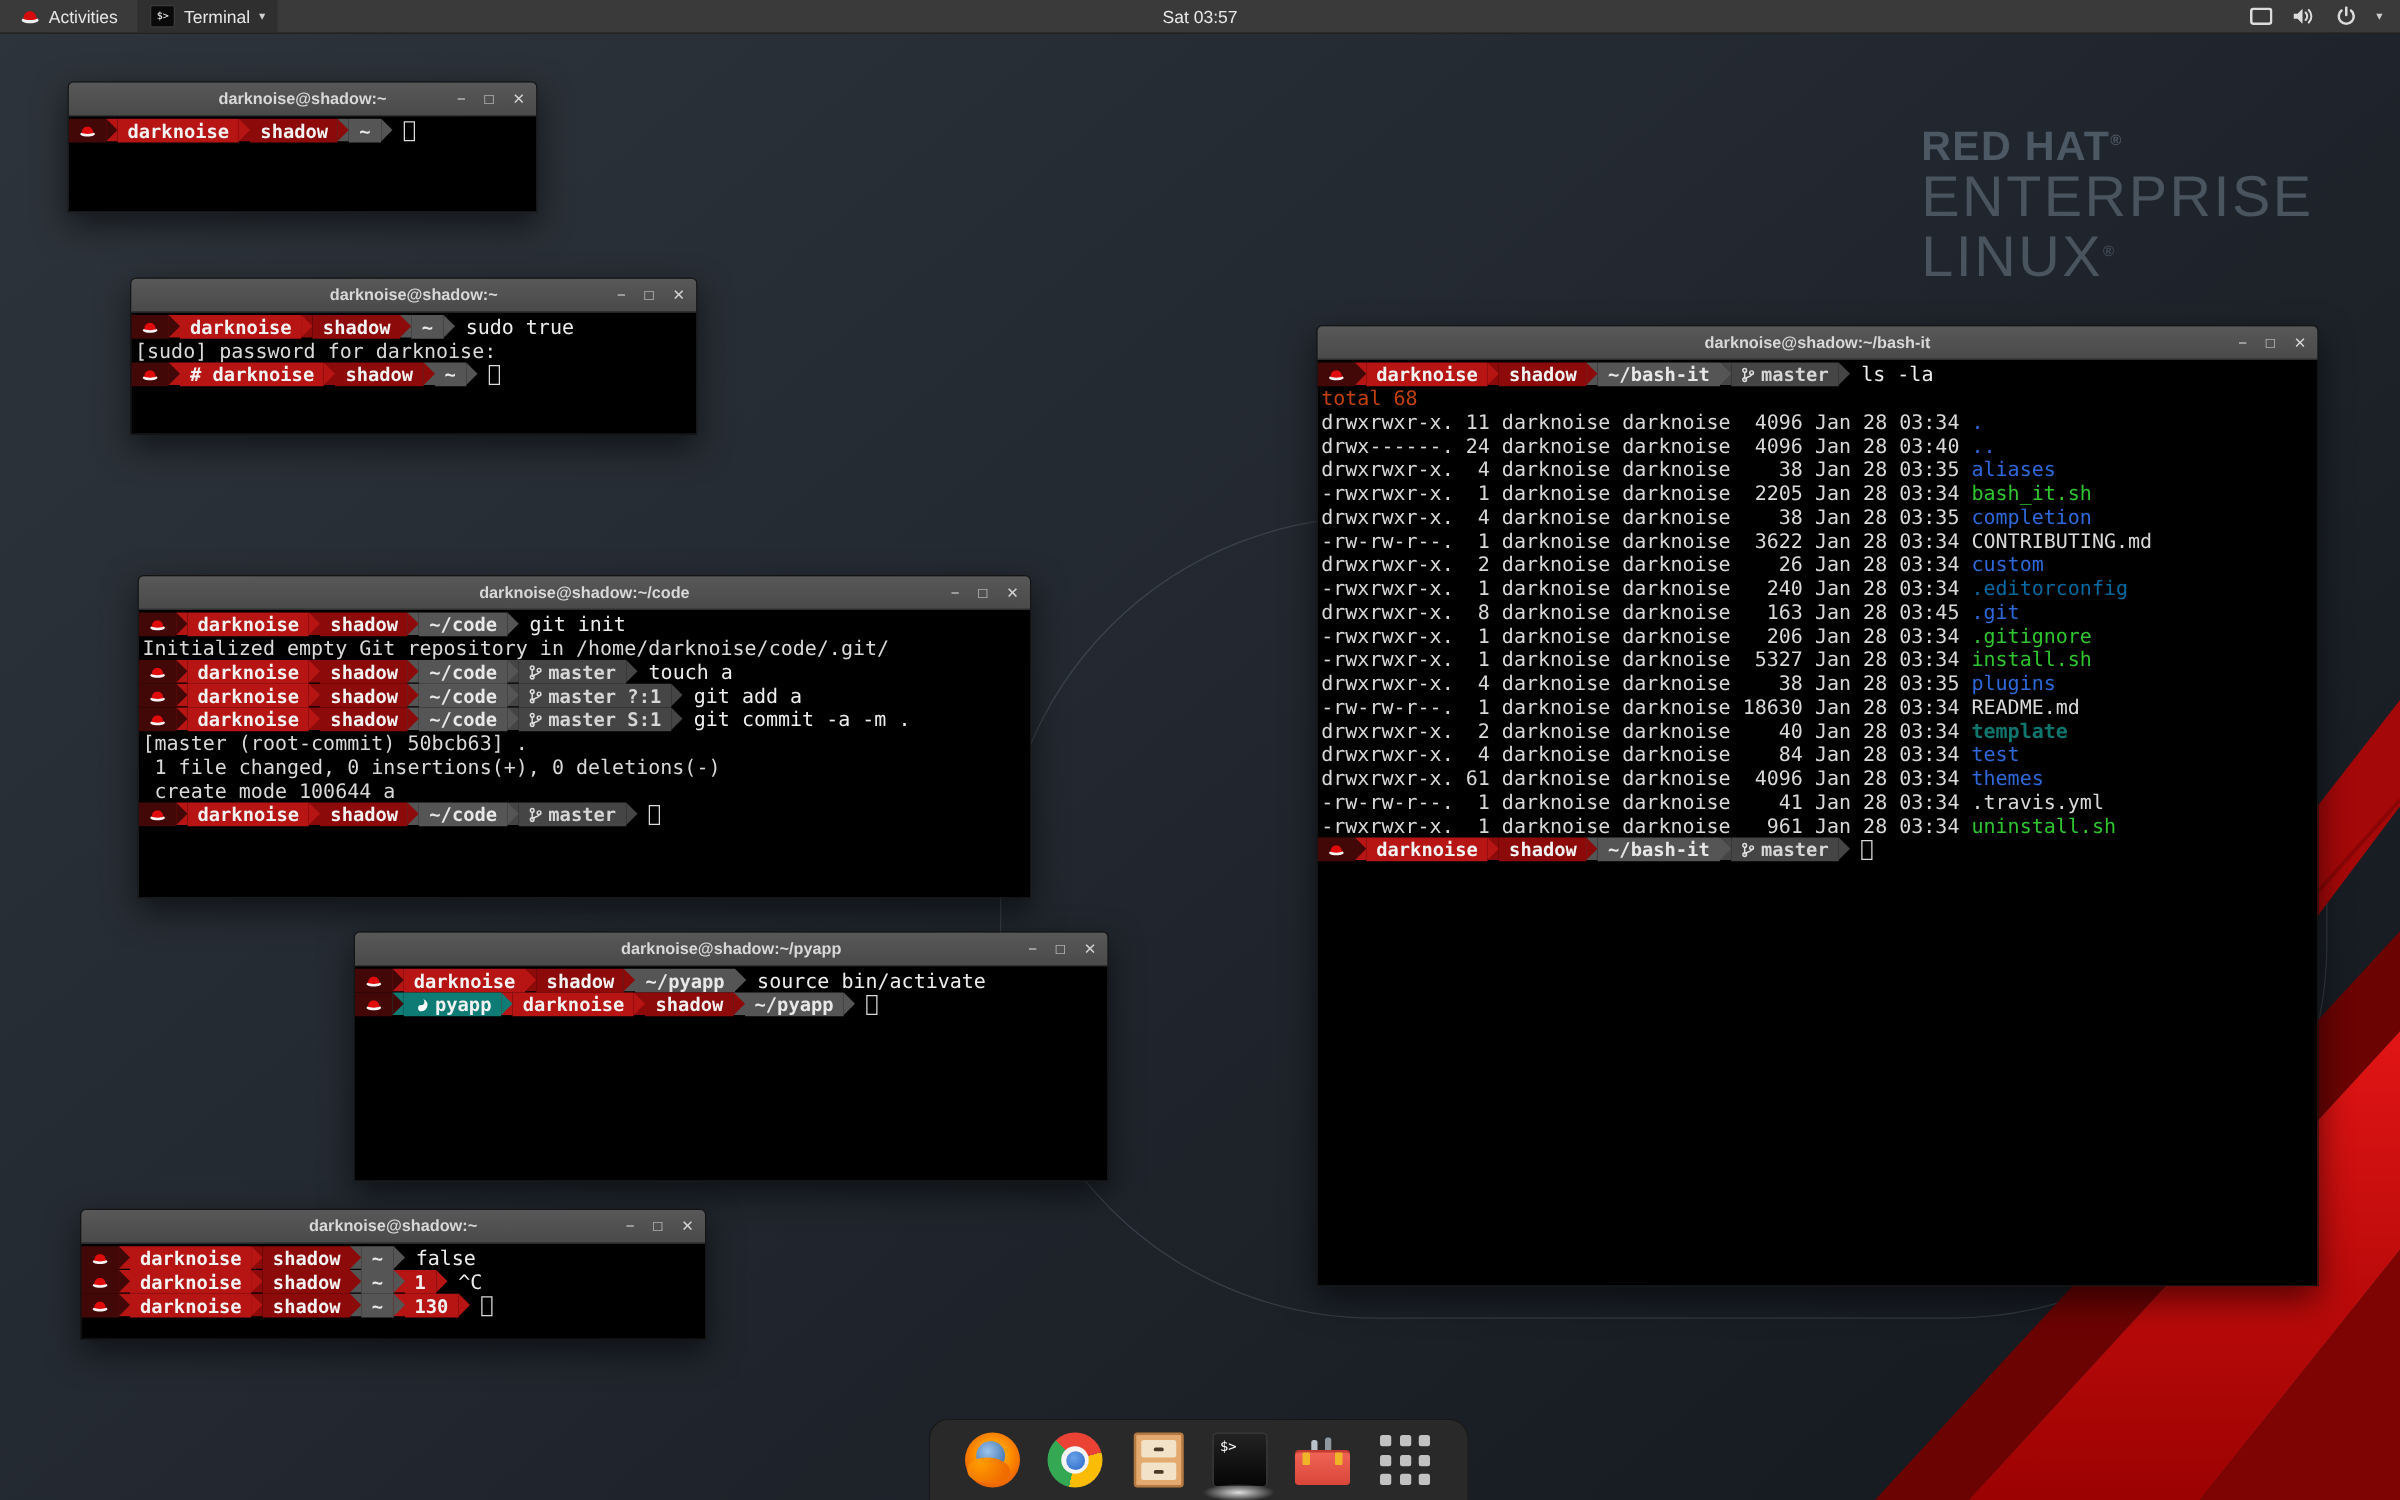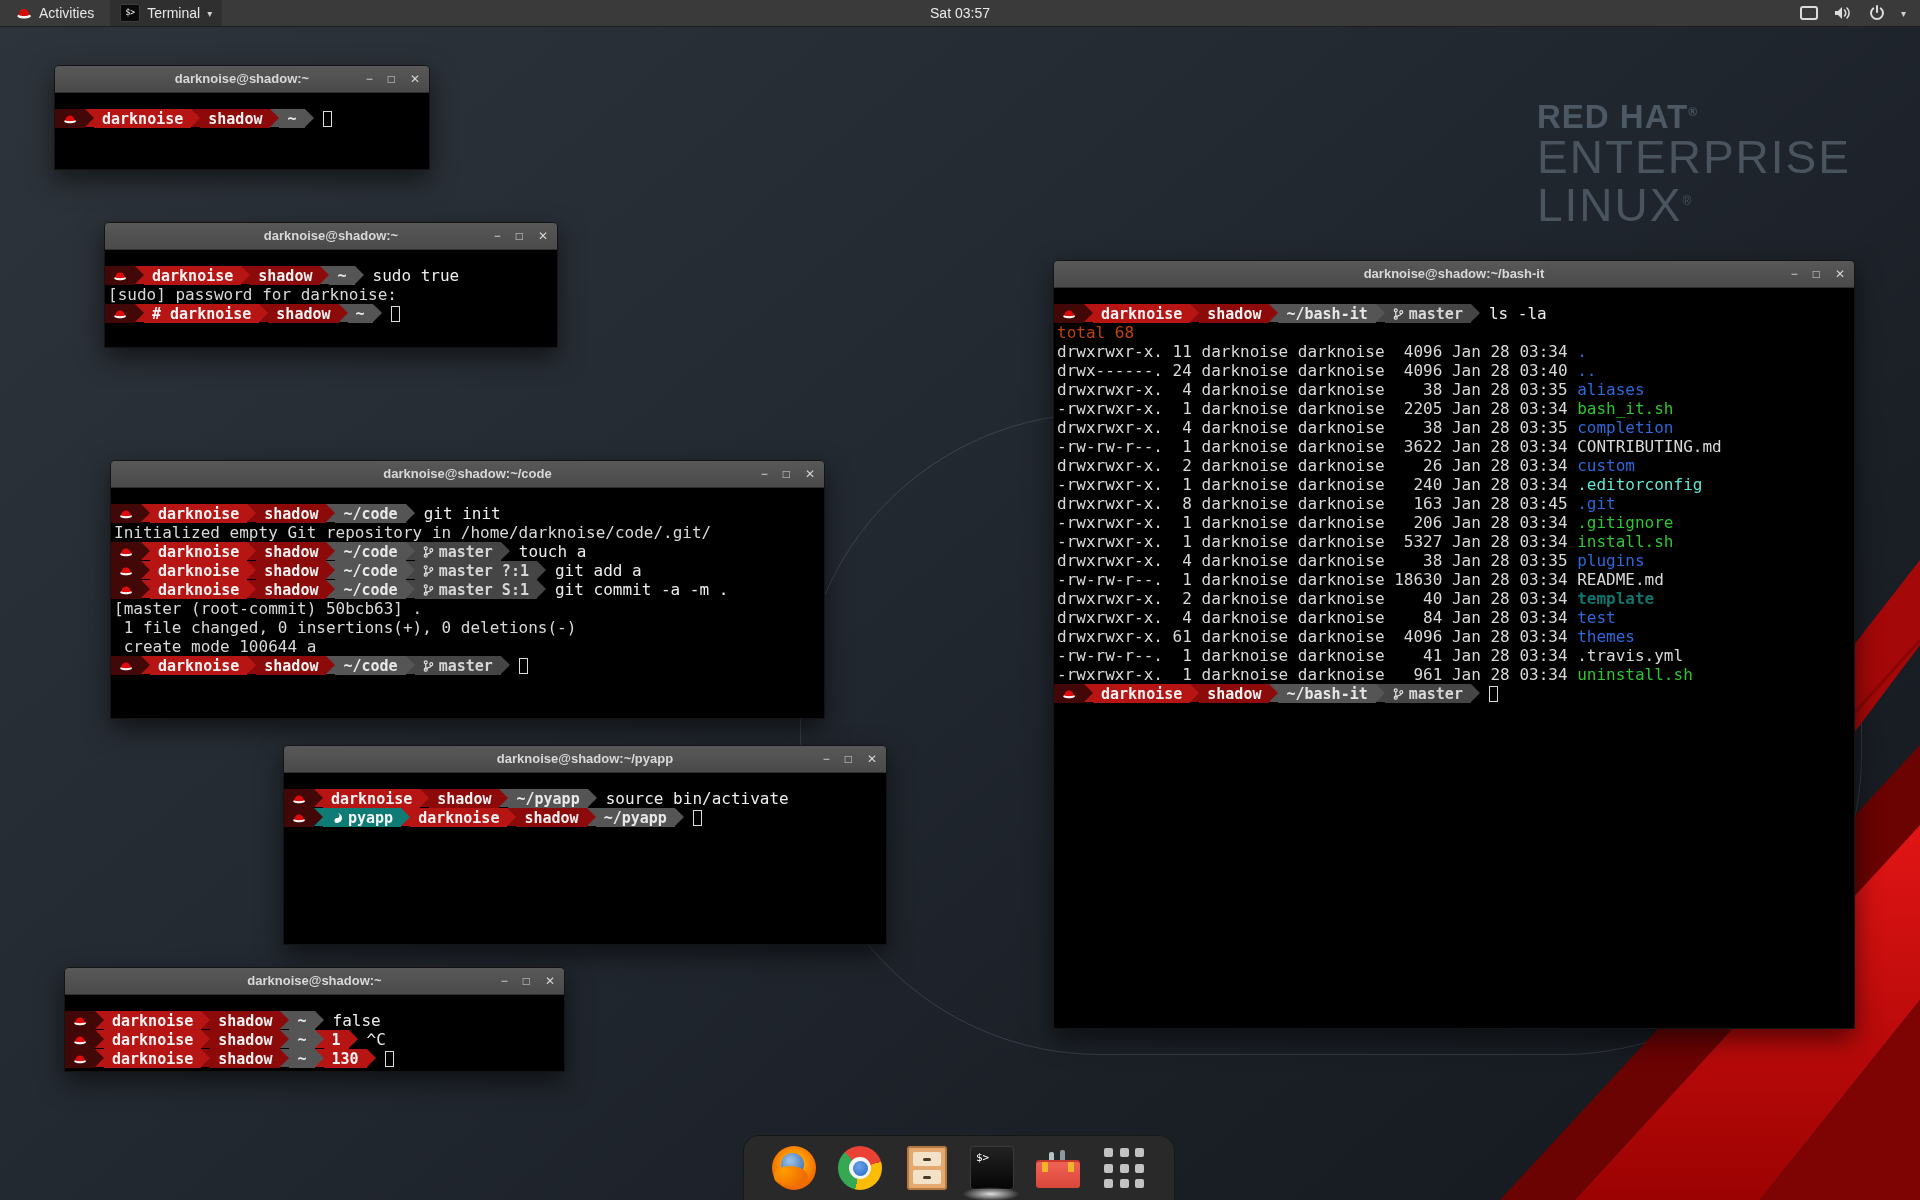--- a/index.html
+++ b/index.html
@@ -33,21 +33,21 @@
   .logo sup{font-size:12px;}
   
   .window{position:absolute;border:1px solid #141414;border-radius:5px 5px 0 0;overflow:hidden;
     box-shadow:0 10px 26px rgba(0,0,0,.55);}
   .titlebar{height:26px;background:linear-gradient(#585858,#4a4a4a);position:relative;
     border-bottom:1px solid #303030;}
   .titlebar .title{display:block;text-align:center;line-height:26px;font-size:13px;font-weight:bold;color:#d8d8d8;}
   .win-btns{position:absolute;right:9px;top:0;height:26px;display:flex;align-items:center;gap:15px;
     color:#d5d5d5;font-size:12px;}
   .win-btns span{cursor:default;line-height:1;}
-  .term-content{background:#000;width:100%;height:calc(100% - 27px);padding-top:16px;box-sizing:border-box;
+  .term-content{background:#000;width:100%;height:calc(100% - 27px);padding-top:2px;box-sizing:border-box;
     font-family:"DejaVu Sans Mono",monospace;font-size:16px;color:#d9d9d9;}
   .pl-line{display:flex;align-items:stretch;height:19px;white-space:pre;}
   .pl-seg{display:flex;align-items:center;gap:5px;padding:0 8px;font-weight:bold;font-size:15px;}
   .pl-seg svg{display:block;}
   .pl-arrow{width:0;height:0;border-top:9.5px solid transparent;border-bottom:9.5px solid transparent;
     border-left-width:9px;border-left-style:solid;}
   .cmd{margin-left:9px;align-self:center;color:#ededed;}
   .term-cursor{display:inline-block;align-self:center;width:9px;height:16px;margin-left:9px;
     border:1px solid #dcdcdc;box-sizing:border-box;}
   .out-line{height:19px;line-height:19px;white-space:pre;padding-left:3px;}
@@ -304,21 +304,21 @@
                 <path d="M3 4.6v4.8M9 6.6c0 2.6-6 1.8-6 4.4"></path>
               </svg></span>master</span><span class="pl-arrow" style="border-left-color: rgb(69, 69, 69); background: transparent;"></span><span class="cmd">ls -la</span></div>
         <div class="out-line"><span style="color: #c2410c;">total 68</span></div>
         <div class="out-line"><span style="color: rgb(217, 217, 217);">drwxrwxr-x. 11 darknoise darknoise  4096 Jan 28 03:34 </span><span style="color: rgb(46, 104, 217);">.</span></div>
         <div class="out-line"><span style="color: rgb(217, 217, 217);">drwx------. 24 darknoise darknoise  4096 Jan 28 03:40 </span><span style="color: rgb(46, 104, 217);">..</span></div>
         <div class="out-line"><span style="color: rgb(217, 217, 217);">drwxrwxr-x.  4 darknoise darknoise    38 Jan 28 03:35 </span><span style="color: rgb(46, 104, 217);">aliases</span></div>
         <div class="out-line"><span style="color: rgb(217, 217, 217);">-rwxrwxr-x.  1 darknoise darknoise  2205 Jan 28 03:34 </span><span style="color: rgb(47, 197, 47);">bash_it.sh</span></div>
         <div class="out-line"><span style="color: rgb(217, 217, 217);">drwxrwxr-x.  4 darknoise darknoise    38 Jan 28 03:35 </span><span style="color: rgb(46, 104, 217);">completion</span></div>
         <div class="out-line"><span style="color: rgb(217, 217, 217);">-rw-rw-r--.  1 darknoise darknoise  3622 Jan 28 03:34 </span><span style="color: rgb(217, 217, 217);">CONTRIBUTING.md</span></div>
         <div class="out-line"><span style="color: rgb(217, 217, 217);">drwxrwxr-x.  2 darknoise darknoise    26 Jan 28 03:34 </span><span style="color: rgb(46, 104, 217);">custom</span></div>
-        <div class="out-line"><span style="color: rgb(217, 217, 217);">-rwxrwxr-x.  1 darknoise darknoise   240 Jan 28 03:34 </span><span style="color: #5eead4; margin-top: 24px;">.editorconfig</span></div>
+        <div class="out-line"><span style="color: rgb(217, 217, 217);">-rwxrwxr-x.  1 darknoise darknoise   240 Jan 28 03:34 </span><span style="color: #0369a1; margin-top: 24px;">.editorconfig</span></div>
         <div class="out-line"><span style="color: rgb(217, 217, 217);">drwxrwxr-x.  8 darknoise darknoise   163 Jan 28 03:45 </span><span style="color: rgb(46, 104, 217);">.git</span></div>
         <div class="out-line"><span style="color: rgb(217, 217, 217);">-rwxrwxr-x.  1 darknoise darknoise   206 Jan 28 03:34 </span><span style="color: rgb(47, 197, 47); margin-top: 24px;">.gitignore</span></div>
         <div class="out-line"><span style="color: rgb(217, 217, 217);">-rwxrwxr-x.  1 darknoise darknoise  5327 Jan 28 03:34 </span><span style="color: rgb(47, 197, 47);">install.sh</span></div>
         <div class="out-line"><span style="color: rgb(217, 217, 217);">drwxrwxr-x.  4 darknoise darknoise    38 Jan 28 03:35 </span><span style="color: rgb(46, 104, 217);">plugins</span></div>
         <div class="out-line"><span style="color: rgb(217, 217, 217);">-rw-rw-r--.  1 darknoise darknoise 18630 Jan 28 03:34 </span><span style="color: rgb(217, 217, 217);">README.md</span></div>
         <div class="out-line"><span style="color: rgb(217, 217, 217);">drwxrwxr-x.  2 darknoise darknoise    40 Jan 28 03:34 </span><span style="color: #0f766e; font-weight: bold;">template</span></div>
         <div class="out-line"><span style="color: rgb(217, 217, 217);">drwxrwxr-x.  4 darknoise darknoise    84 Jan 28 03:34 </span><span style="color: rgb(46, 104, 217);">test</span></div>
         <div class="out-line"><span style="color: rgb(217, 217, 217);">drwxrwxr-x. 61 darknoise darknoise  4096 Jan 28 03:34 </span><span style="color: rgb(46, 104, 217);">themes</span></div>
         <div class="out-line"><span style="color: rgb(217, 217, 217);">-rw-rw-r--.  1 darknoise darknoise    41 Jan 28 03:34 </span><span style="color: rgb(217, 217, 217);">.travis.yml</span></div>
         <div class="out-line"><span style="color: rgb(217, 217, 217);">-rwxrwxr-x.  1 darknoise darknoise   961 Jan 28 03:34 </span><span style="color: rgb(47, 197, 47);">uninstall.sh</span></div>

